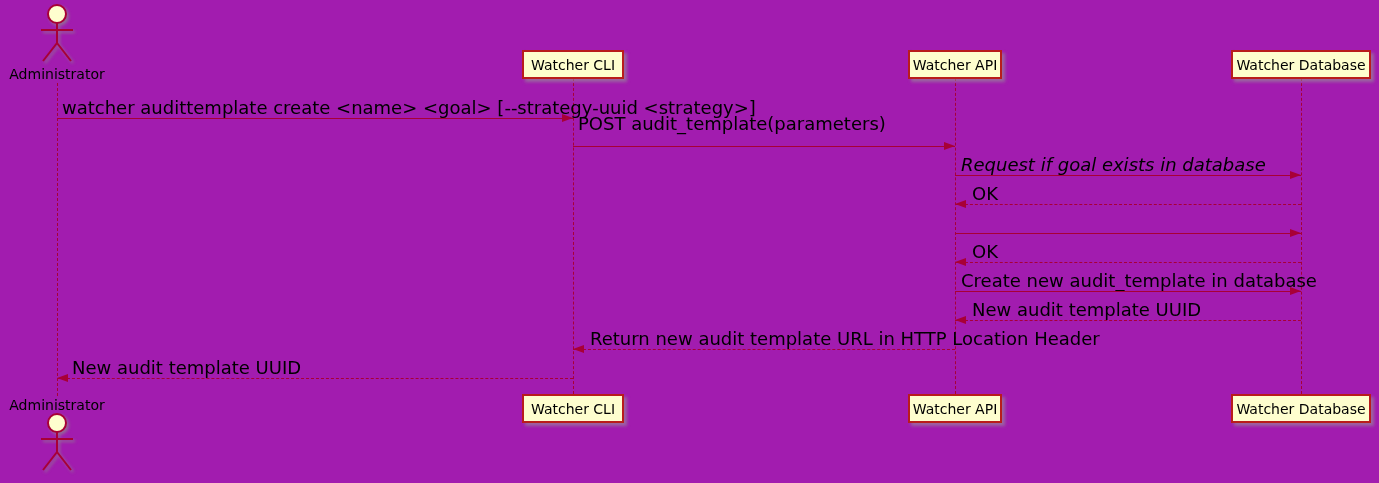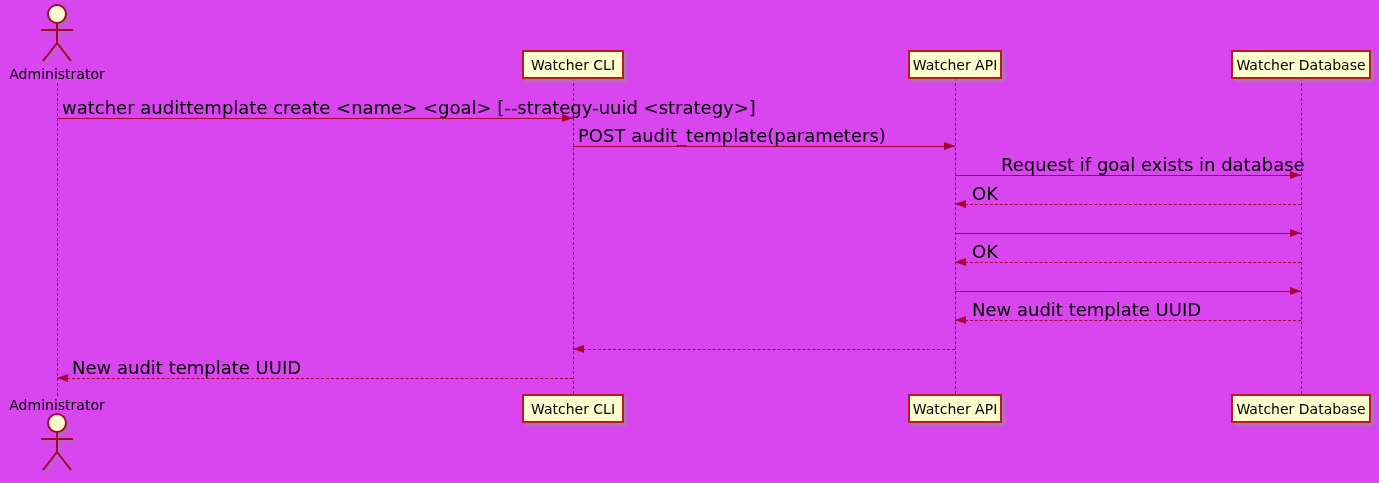--- a/index.html
+++ b/index.html
@@ -1,20 +1,20 @@
 <!DOCTYPE html>
 <html><head>
 <meta charset="utf-8">
 <style>
   html,body { margin:0; padding:0; background:#ffffff; }
   .diagram {
     position: relative;
     width: 1379px;
     height: 483px;
-    background: #d946ef;
+    background: #a21caf;
     font-family: "DejaVu Sans", sans-serif;
     color: #000000;
     overflow: hidden;
   }
   .participant-box {
     position: absolute;
     background: #FEFECE;
     border: 2px solid #b91c1c;
     box-shadow: 3px 3px 3px rgba(150,150,150,0.6);
     display: flex;
@@ -88,46 +88,48 @@
     <span>Watcher API</span>
   </div>
   <div class="participant-box" style="left:1231px; top:50px; width:140px; height:29px;">
     <span>Watcher Database</span>
   </div>
 
   <div class="msg-label" style="left:62px; top:100px;">watcher audittemplate create &lt;name&gt; &lt;goal&gt; [--strategy-uuid &lt;strategy&gt;]</div>
   <div class="msg-line solid" style="left:57px; top:118px; width:516px;"></div>
   <div class="arrowhead right" style="left:562px; top:114px;"></div>
 
-  <div class="msg-label" style="left:578px; top:128px;">POST audit_template(parameters)</div>
+  <div class="msg-label" style="left:578px; top:116px;">POST audit_template(parameters)</div>
   <div class="msg-line solid" style="left:573px; top:146px; width:382px;"></div>
   <div class="arrowhead right" style="left:944px; top:142px;"></div>
 
-  <div class="msg-label" style="left:1001px; top:157px;">Request if goal exists in database</div>
+  <div class="msg-label" style="left:961px; top:157px;font-style:italic;">Request if goal exists in database</div>
   <div class="msg-line solid" style="left:955px; top:175px; width:346px;"></div>
   <div class="arrowhead right" style="left:1290px; top:171px;"></div>
 
   <div class="msg-label" style="left:972px; top:186px;">OK</div>
   <div class="msg-line dashed" style="left:955px; top:204px; width:346px;"></div>
   <div class="arrowhead left" style="left:955px; top:200px;"></div>
 
   <div class="msg-line solid" style="left:955px; top:233px; width:346px;"></div>
   <div class="arrowhead right" style="left:1290px; top:229px;"></div>
 
   <div class="msg-label" style="left:972px; top:244px;">OK</div>
   <div class="msg-line dashed" style="left:955px; top:262px; width:346px;"></div>
   <div class="arrowhead left" style="left:955px; top:258px;"></div>
 
+  <div class="msg-label" style="left:961px; top:273px;">Create new audit_template in database</div>
   <div class="msg-line solid" style="left:955px; top:291px; width:346px;"></div>
   <div class="arrowhead right" style="left:1290px; top:287px;"></div>
 
   <div class="msg-label" style="left:972px; top:302px;">New audit template UUID</div>
   <div class="msg-line dashed" style="left:955px; top:320px; width:346px;"></div>
   <div class="arrowhead left" style="left:955px; top:316px;"></div>
 
+  <div class="msg-label" style="left:590px; top:331px;">Return new audit template URL in HTTP Location Header</div>
   <div class="msg-line dashed" style="left:573px; top:349px; width:382px;"></div>
   <div class="arrowhead left" style="left:573px; top:345px;"></div>
 
   <div class="msg-label" style="left:72px; top:360px;">New audit template UUID</div>
   <div class="msg-line dashed" style="left:57px; top:378px; width:516px;"></div>
   <div class="arrowhead left" style="left:57px; top:374px;"></div>
 
   <div class="participant-box" style="left:522px; top:394px; width:102px; height:29px;">
     <span>Watcher CLI</span>
   </div>

